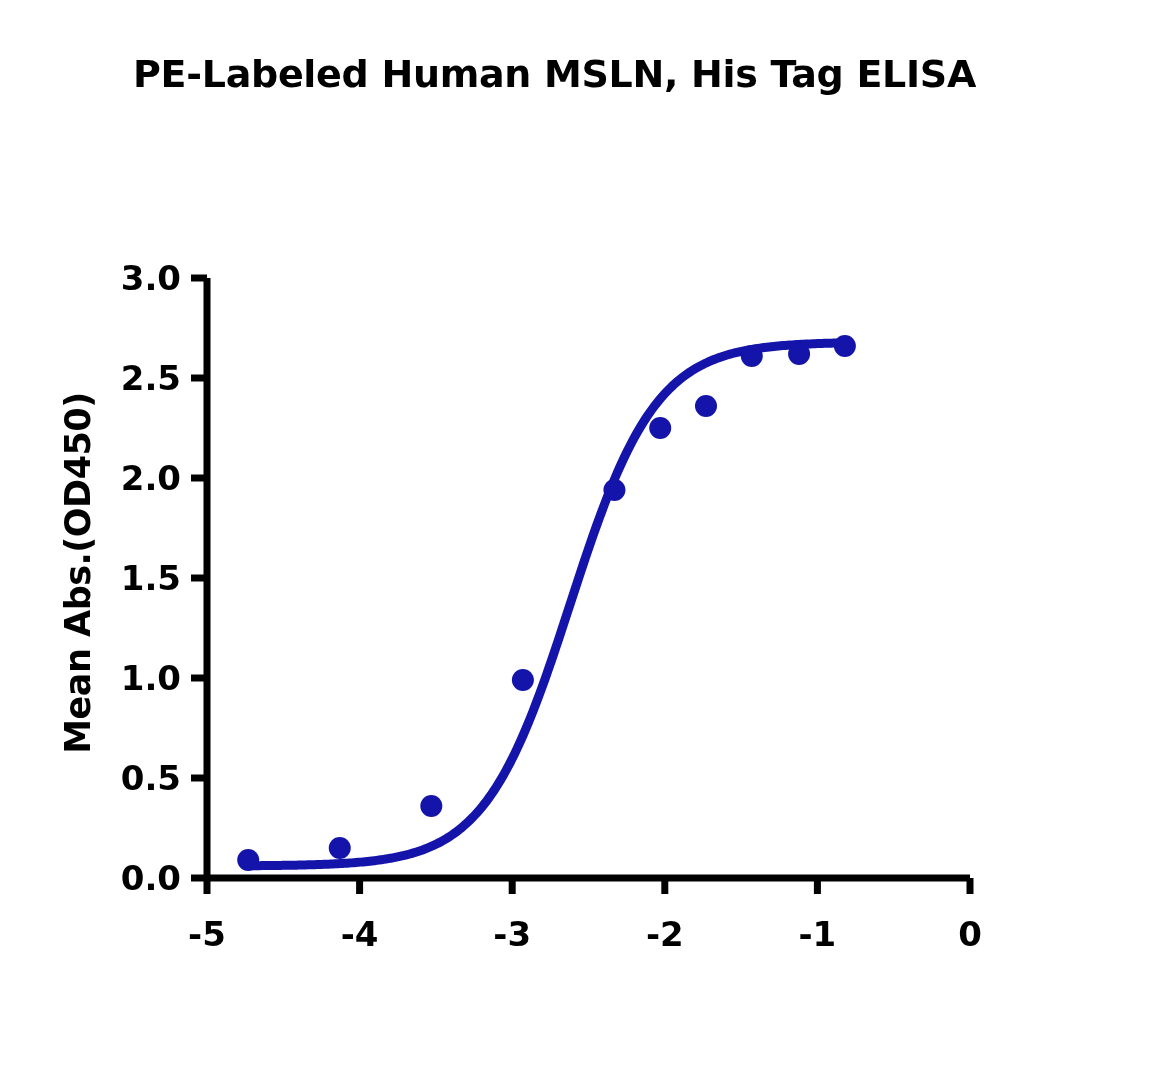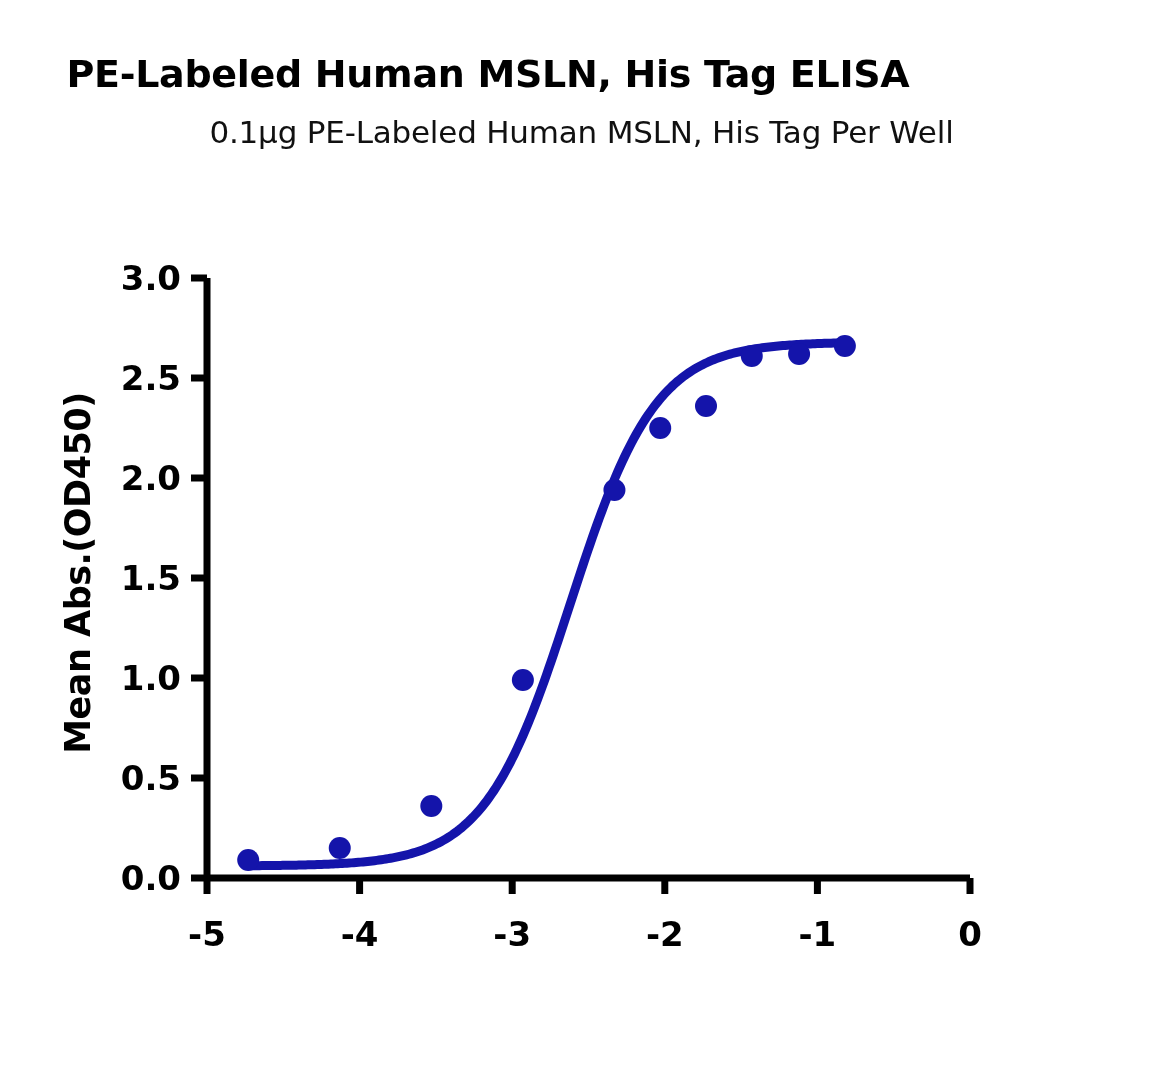--- a/index.html
+++ b/index.html
@@ -17,21 +17,21 @@
     position: relative;
     width: 1163px;
     height: 1076px;
     background: #ffffff;
   }
   .title {
     position: absolute;
     left: 0;
     top: 52px;
     width: 976px;
-    text-align: center;
+    text-align: right;
     font-family: "DejaVu Sans", sans-serif;
     font-weight: bold;
     font-size: 38px;
     color: #000000;
     letter-spacing: -0.3px;
   }
   .subtitle {
     position: absolute;
     left: 0;
     top: 114px;
@@ -80,21 +80,20 @@
     font-size: 34px;
     fill: #000000;
   }
 </style>
 </head>
 <body>
 
 <div id="figure">
 
   <div class="title">PE-Labeled Human MSLN, His Tag ELISA</div>
-  <div class="subtitle">0.1μg PE-Labeled Human MSLN, His Tag Per Well</div>
   <div class="ylabel">Mean Abs.(OD450)</div>
 
   <svg id="plot-svg" width="1163" height="1076">
     <g id="y-ticks">
         <line x1="191" y1="878" x2="207" y2="878" stroke="#000000" stroke-width="7"></line>
         <line x1="191" y1="778" x2="207" y2="778" stroke="#000000" stroke-width="7"></line>
         <line x1="191" y1="678" x2="207" y2="678" stroke="#000000" stroke-width="7"></line>
         <line x1="191" y1="578" x2="207" y2="578" stroke="#000000" stroke-width="7"></line>
         <line x1="191" y1="478" x2="207" y2="478" stroke="#000000" stroke-width="7"></line>
         <line x1="191" y1="378" x2="207" y2="378" stroke="#000000" stroke-width="7"></line>

